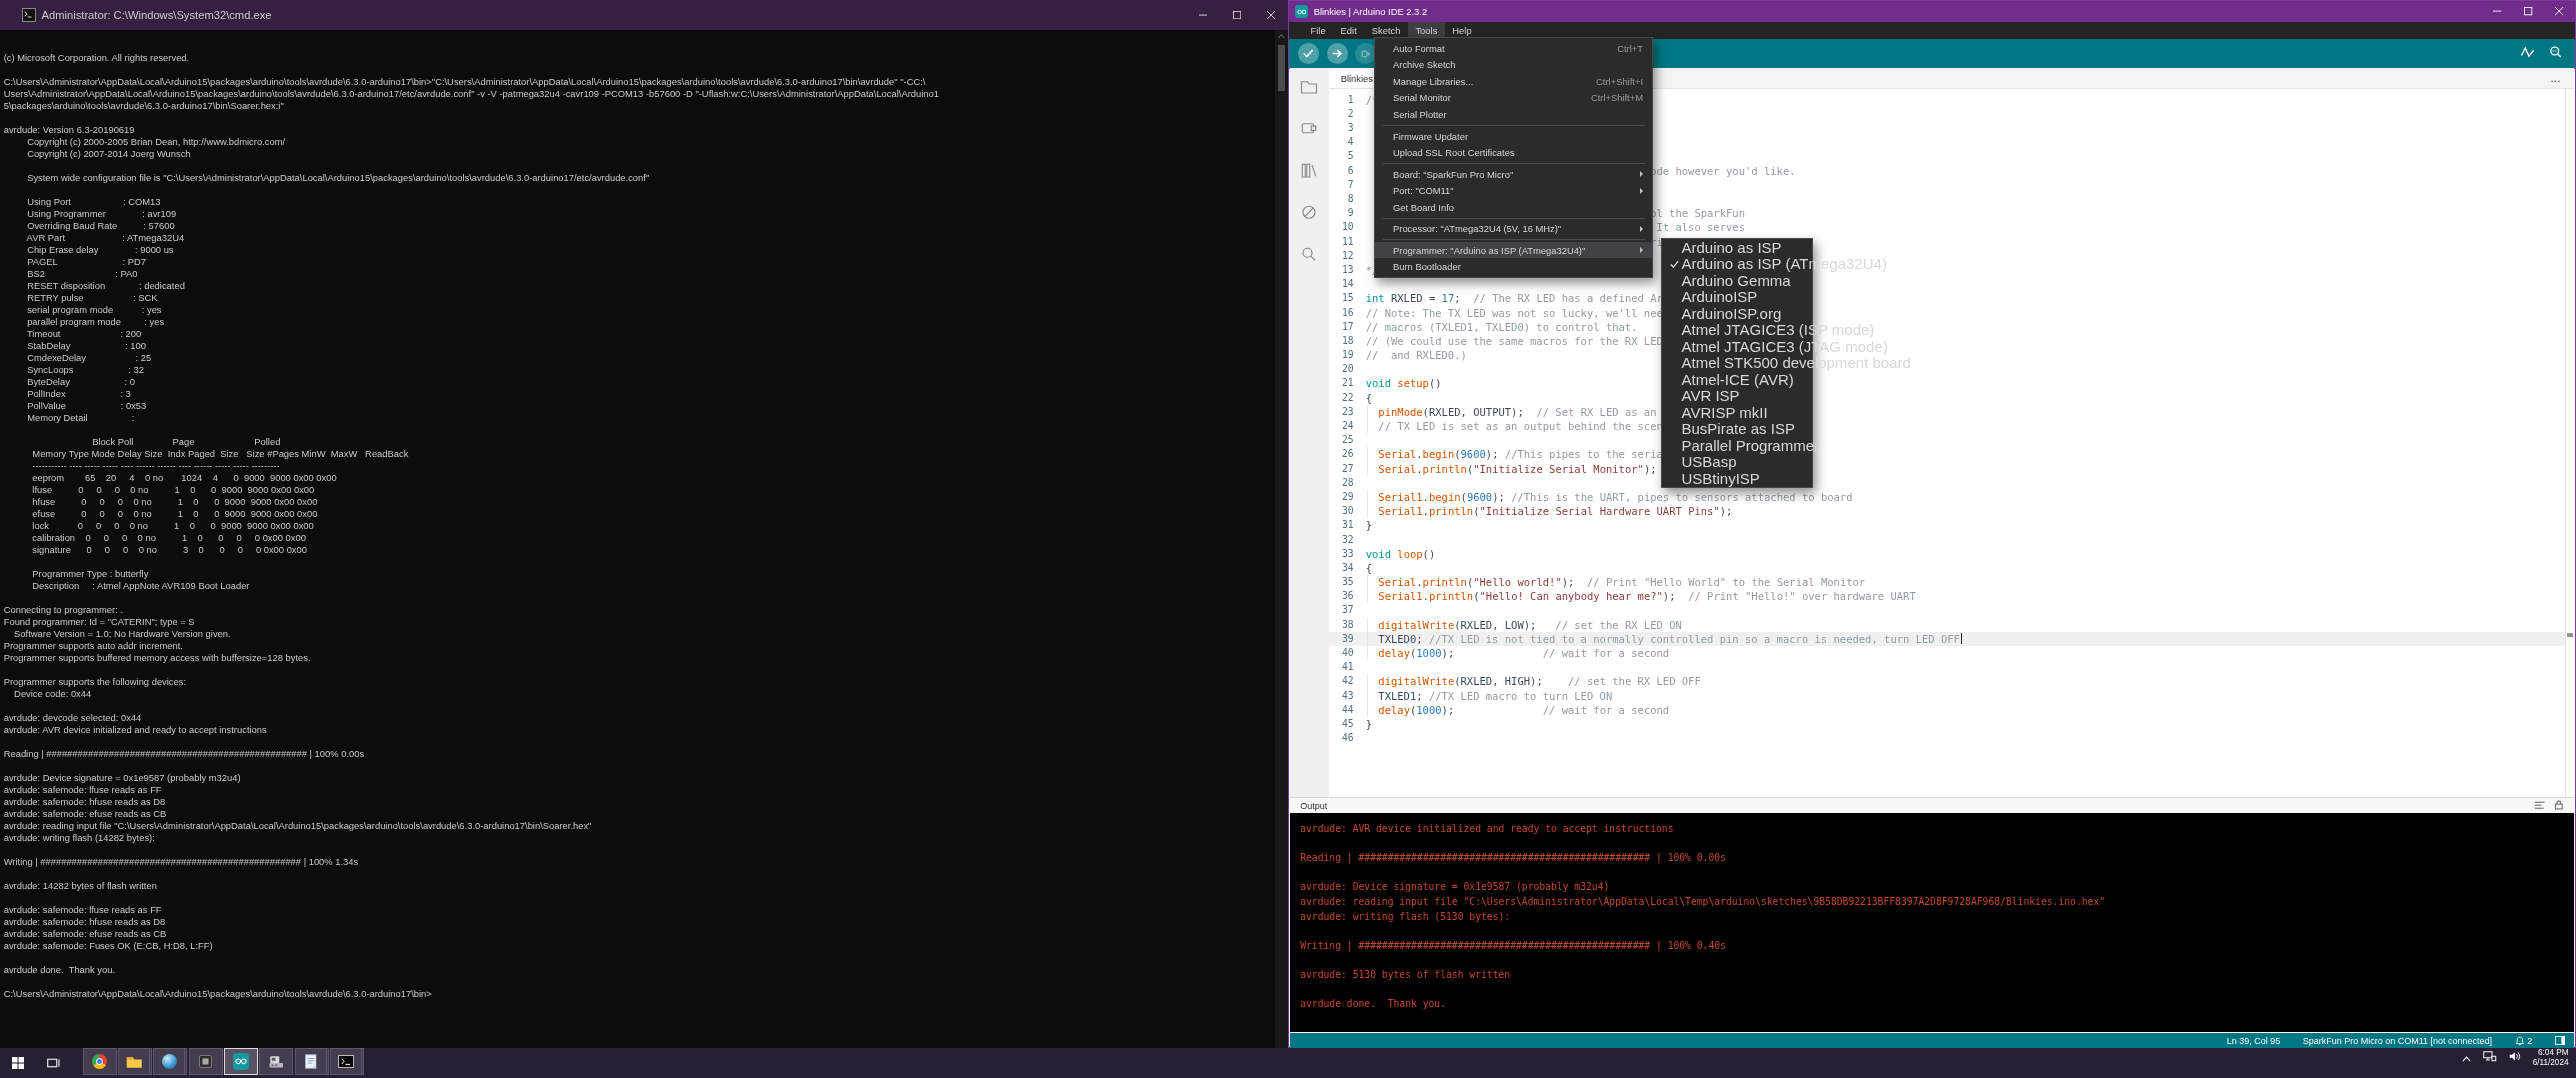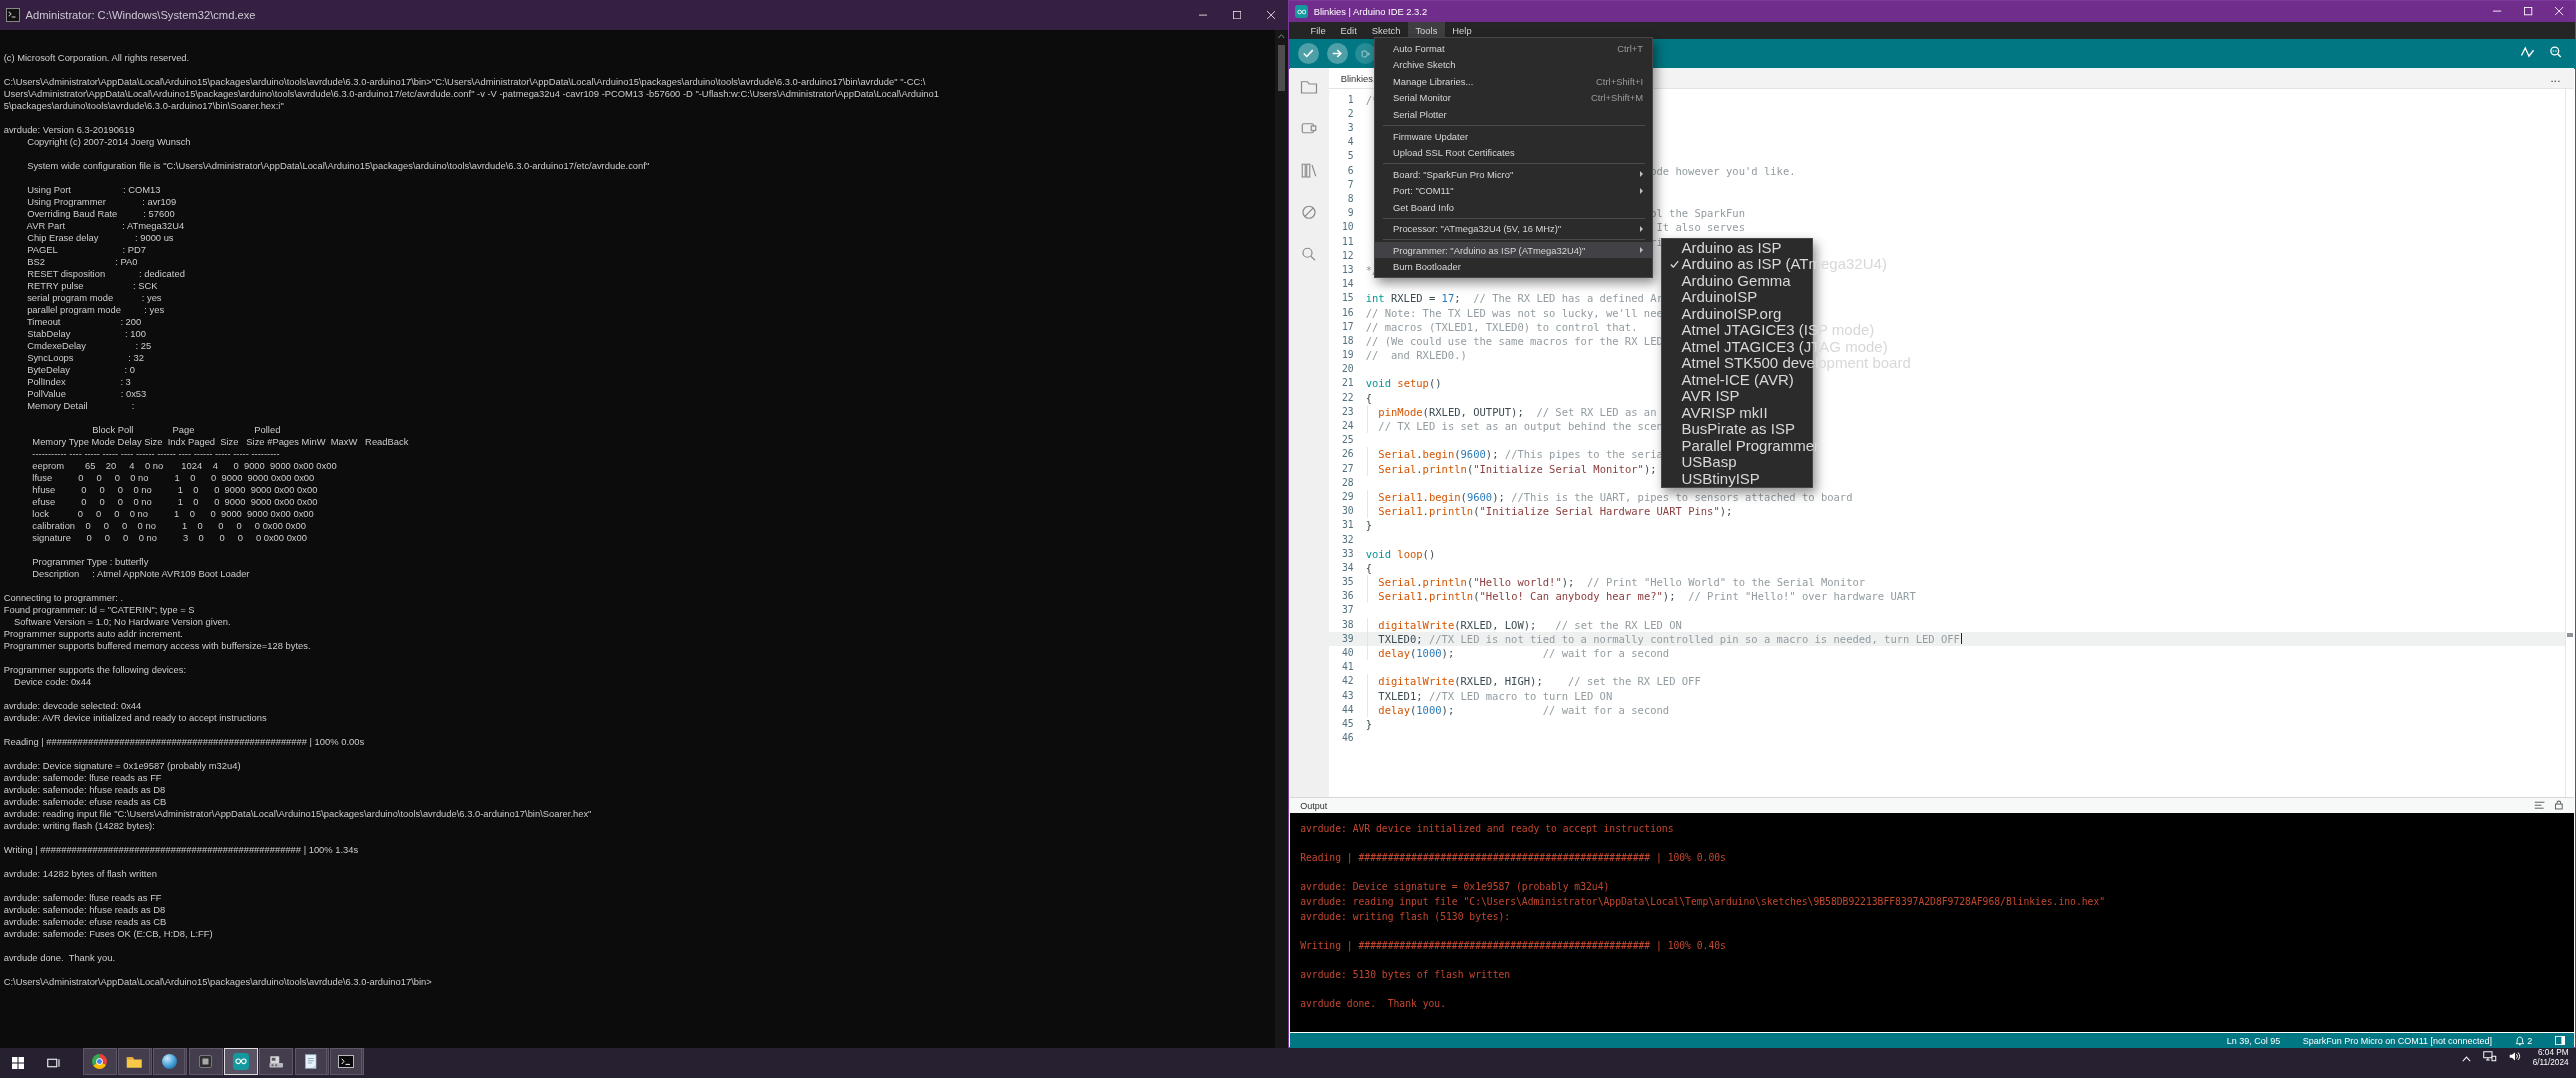--- a/index.html
+++ b/index.html
@@ -2,21 +2,21 @@
 <html style="font-size:12px"><head>
 <meta charset="utf-8">
 <style>
   *{box-sizing:border-box;margin:0;padding:0}
   html,body{background:#000}
   .screen{position:relative;width:2576px;height:1078px;overflow:hidden;
     font-family:"Liberation Sans",sans-serif;background:#000}
 
   
   .terminal{position:absolute;left:0;top:0;width:1288px;height:1048px;background:#0c0c0c}
-  .term-titlebar{height:30px;background:#352041;display:flex;align-items:center;padding-left:6px;gap:6px}
+  .term-titlebar{height:30px;background:#352041;display:flex;align-items:center;padding-left:22px;gap:6px}
   .term-title{color:#cdc8d2;font-size:11.2px}
   .cmd-ico{width:13.5px;height:13.5px;background:#111;border:0.7px solid #888;display:flex;align-items:center;justify-content:center}
   .cmd-ico svg{display:block}
   .term-controls{margin-left:auto;display:flex;height:100%}
   .wbtn{width:34px;height:100%;display:flex;align-items:center;justify-content:center;color:#e6e2ea}
   .term-body{position:absolute;top:30px;left:3.7px;right:13.5px;bottom:0;overflow:hidden;
     font-family:Liberation Sans, sans-serif;font-size:9.4px;line-height:12px;color:#cccccc;padding-top:22px}
   .term-line{white-space:pre}
   .term-scrollbar{position:absolute;top:30px;right:0;bottom:0;width:12.7px;background:#171717}
   .term-scroll-arrow{height:12px;display:flex;align-items:center;justify-content:center}
@@ -135,20 +135,21 @@
       </span>
     </div>
     <div class="term-body">
         <div class="term-line">(c) Microsoft Corporation. All rights reserved.</div>
         <div class="term-line">&nbsp;</div>
         <div class="term-line">C:\Users\Administrator\AppData\Local\Arduino15\packages\arduino\tools\avrdude\6.3.0-arduino17\bin&gt;"C:\Users\Administrator\AppData\Local\Arduino15\packages\arduino\tools\avrdude\6.3.0-arduino17\bin\avrdude" "-CC:\</div>
         <div class="term-line">Users\Administrator\AppData\Local\Arduino15\packages\arduino\tools\avrdude\6.3.0-arduino17/etc/avrdude.conf" -v -V -patmega32u4 -cavr109 -PCOM13 -b57600 -D "-Uflash:w:C:\Users\Administrator\AppData\Local\Arduino1</div>
         <div class="term-line">5\packages\arduino\tools\avrdude\6.3.0-arduino17\bin\Soarer.hex:i"</div>
         <div class="term-line">&nbsp;</div>
         <div class="term-line">avrdude: Version 6.3-20190619</div>
+        <div class="term-line">         Copyright (c) 2000-2005 Brian Dean, http://www.bdmicro.com/</div>
         <div class="term-line">         Copyright (c) 2007-2014 Joerg Wunsch</div>
         <div class="term-line">&nbsp;</div>
         <div class="term-line">         System wide configuration file is "C:\Users\Administrator\AppData\Local\Arduino15\packages\arduino\tools\avrdude\6.3.0-arduino17/etc/avrdude.conf"</div>
         <div class="term-line">&nbsp;</div>
         <div class="term-line">         Using Port                    : COM13</div>
         <div class="term-line">         Using Programmer              : avr109</div>
         <div class="term-line">         Overriding Baud Rate          : 57600</div>
         <div class="term-line">         AVR Part                      : ATmega32U4</div>
         <div class="term-line">         Chip Erase delay              : 9000 us</div>
         <div class="term-line">         PAGEL                         : PD7</div>

